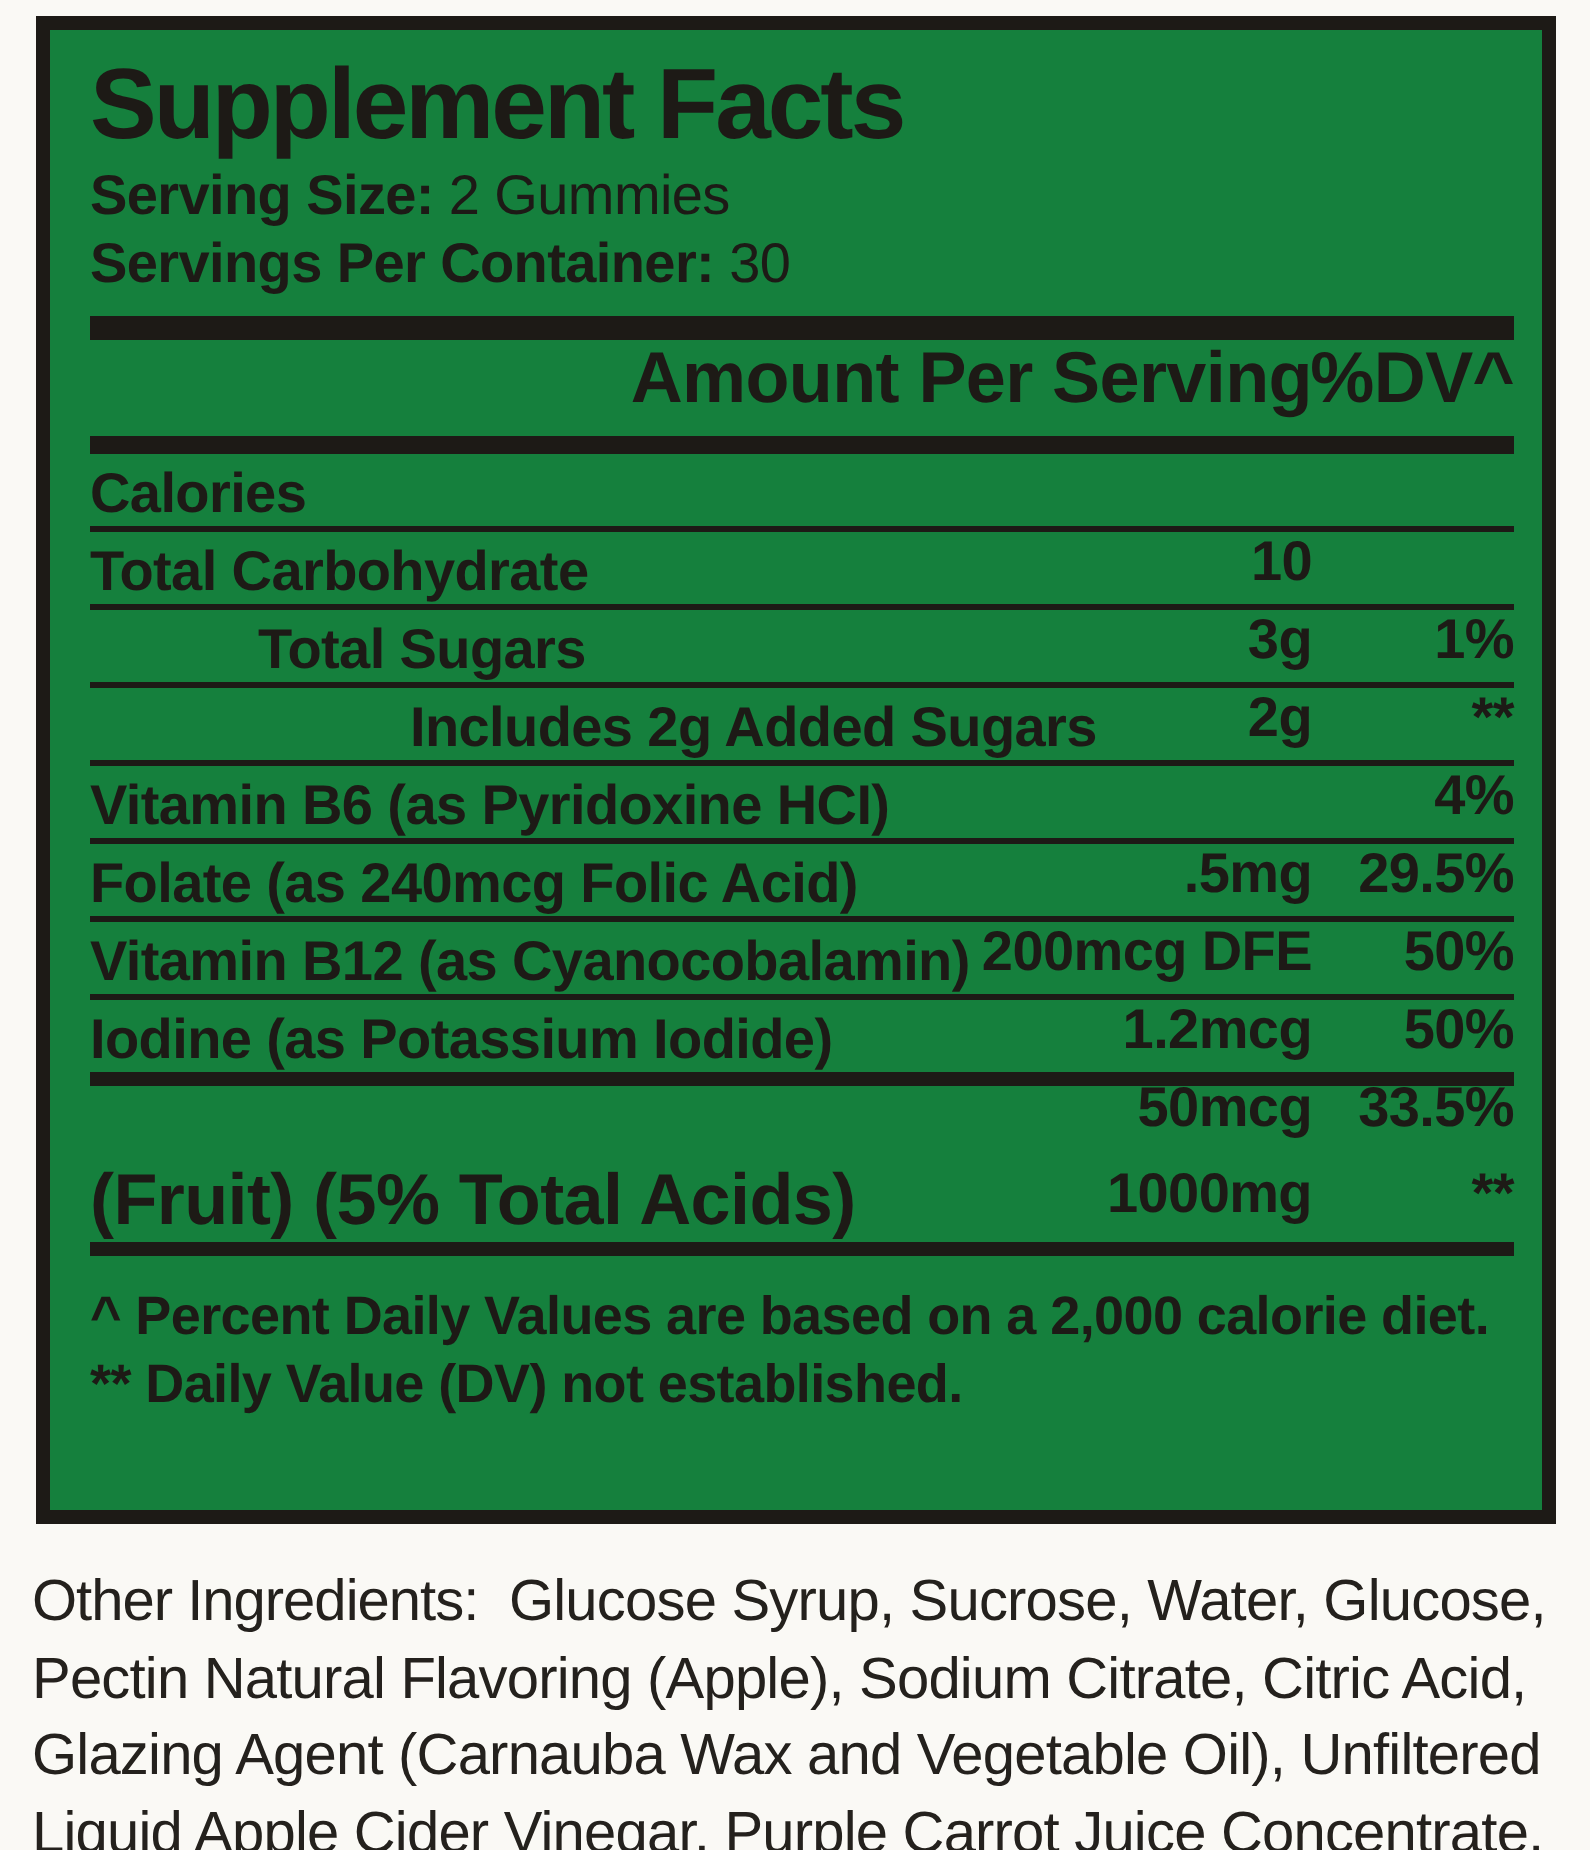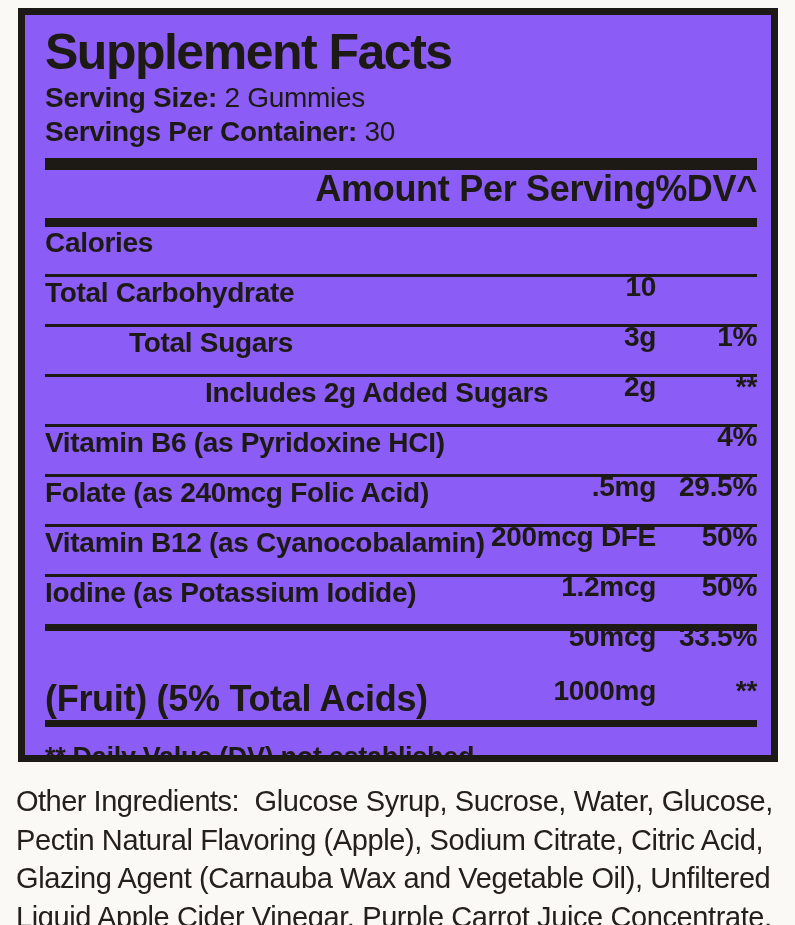--- a/index.html
+++ b/index.html
@@ -8,21 +8,21 @@
     background: #faf9f5;
     color: #1d1a16;
     font-family: "Liberation Sans", sans-serif;
     overflow: hidden;
   }
   .facts-box {
     position: absolute;
     left: 18px; top: 8px;
     width: 760px; height: 754px;
     border: 7px solid #1d1a16;
-    background: #8b5cf6;
+    background: #15803d;
     padding: 6px 14px 0 20px;
     overflow: hidden;
   }
   .title {
     font-size: 50px;
     font-weight: bold;
     letter-spacing: -1.5px;
     line-height: 58px;
     margin-top: 2px;
   }
@@ -42,26 +42,26 @@
     height: 48px;
     font-size: 36px;
     font-weight: bold;
     letter-spacing: -0.3px;
   }
   .hdr-row .amt, .hdr-row .dvv { position: absolute; bottom: 8px; }
   .hdr-row .amt { right: 101px; }
   .hdr-row .dvv { right: 0; }
   .row {
     position: relative;
-    height: 47px;
+    height: 36px;
     font-size: 28px;
     font-weight: bold;
     letter-spacing: -0.3px;
     display: flex;
-    align-items: flex-start;
+    align-items: flex-end;
   }
   .row .name { white-space: nowrap; }
   .row .amt, .row .dvv { position: absolute; top: 50%; transform: translateY(-50%); margin-top: 36px; }
   .row .amt { right: 101px; }
   .row .dvv { right: 0; }
   .row.indent1 .name { padding-left: 84px; }
   .row.indent2 .name { padding-left: 160px; }
   .row-line2 {
     font-size: 36px;
     font-weight: bold;
@@ -164,20 +164,21 @@
       <div class="row indent0">
         <span class="amt">1000mg</span>
         <span class="dvv">**</span>
       </div>
       <div class="row-line2">(Fruit) (5% Total Acids)</div>
     </div>
 
   <div class="bar bar-md"></div>
 
   <div class="footnotes">
+    <div>^ Percent Daily Values are based on a 2,000 calorie diet.</div>
     <div>** Daily Value (DV) not established.</div>
   </div>
 </div>
 
 <div class="other-ingredients">
   <span class="oi-label">Other Ingredients:</span>
   <span id="oi-text">&nbsp;Glucose Syrup, Sucrose, Water, Glucose, Pectin Natural Flavoring (Apple), Sodium Citrate, Citric Acid, Glazing Agent (Carnauba Wax and Vegetable Oil), Unfiltered Liquid Apple Cider Vinegar, Purple Carrot Juice Concentrate, B-Carotene 1%</span>
 </div>
 
 </body></html>

